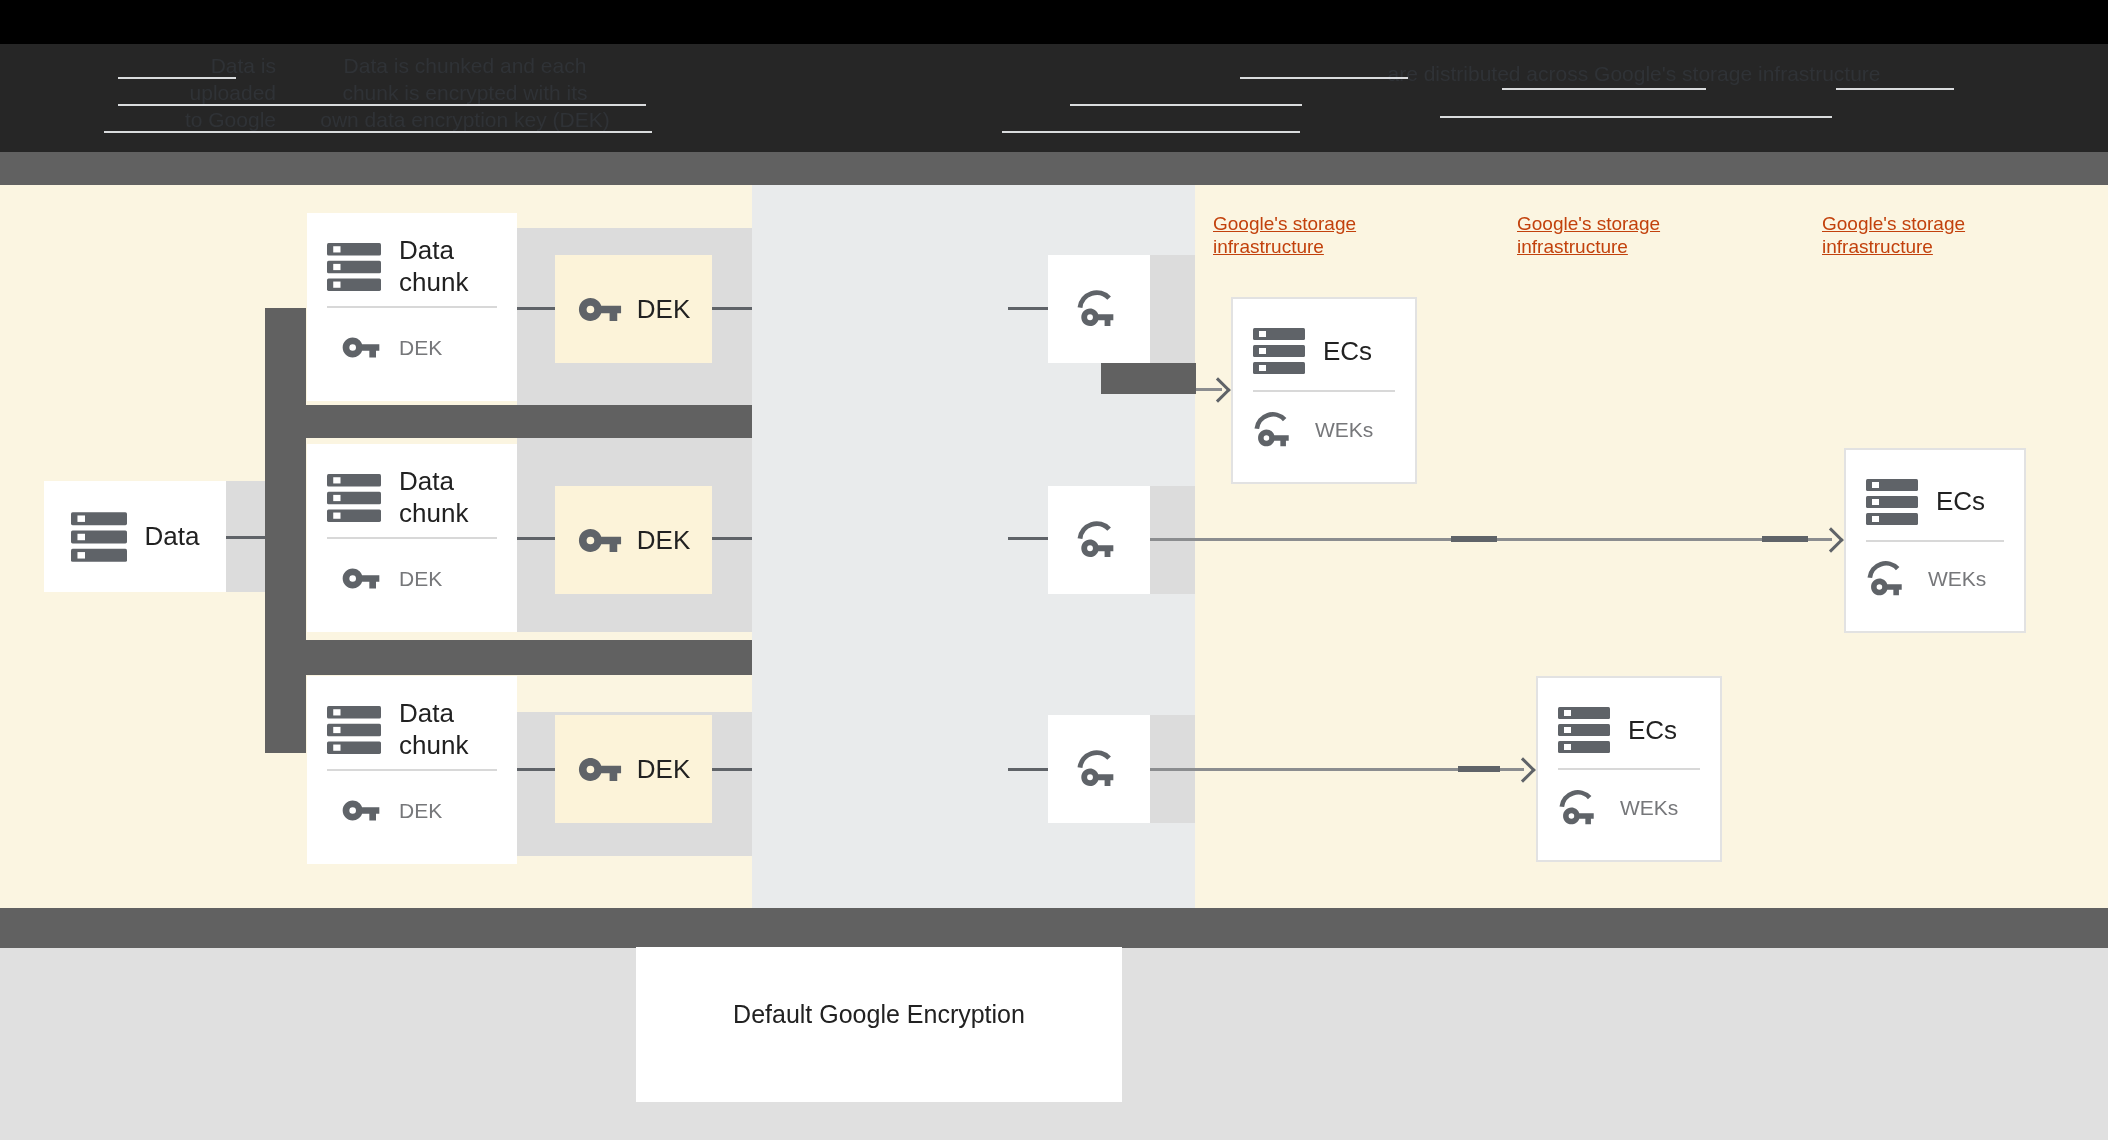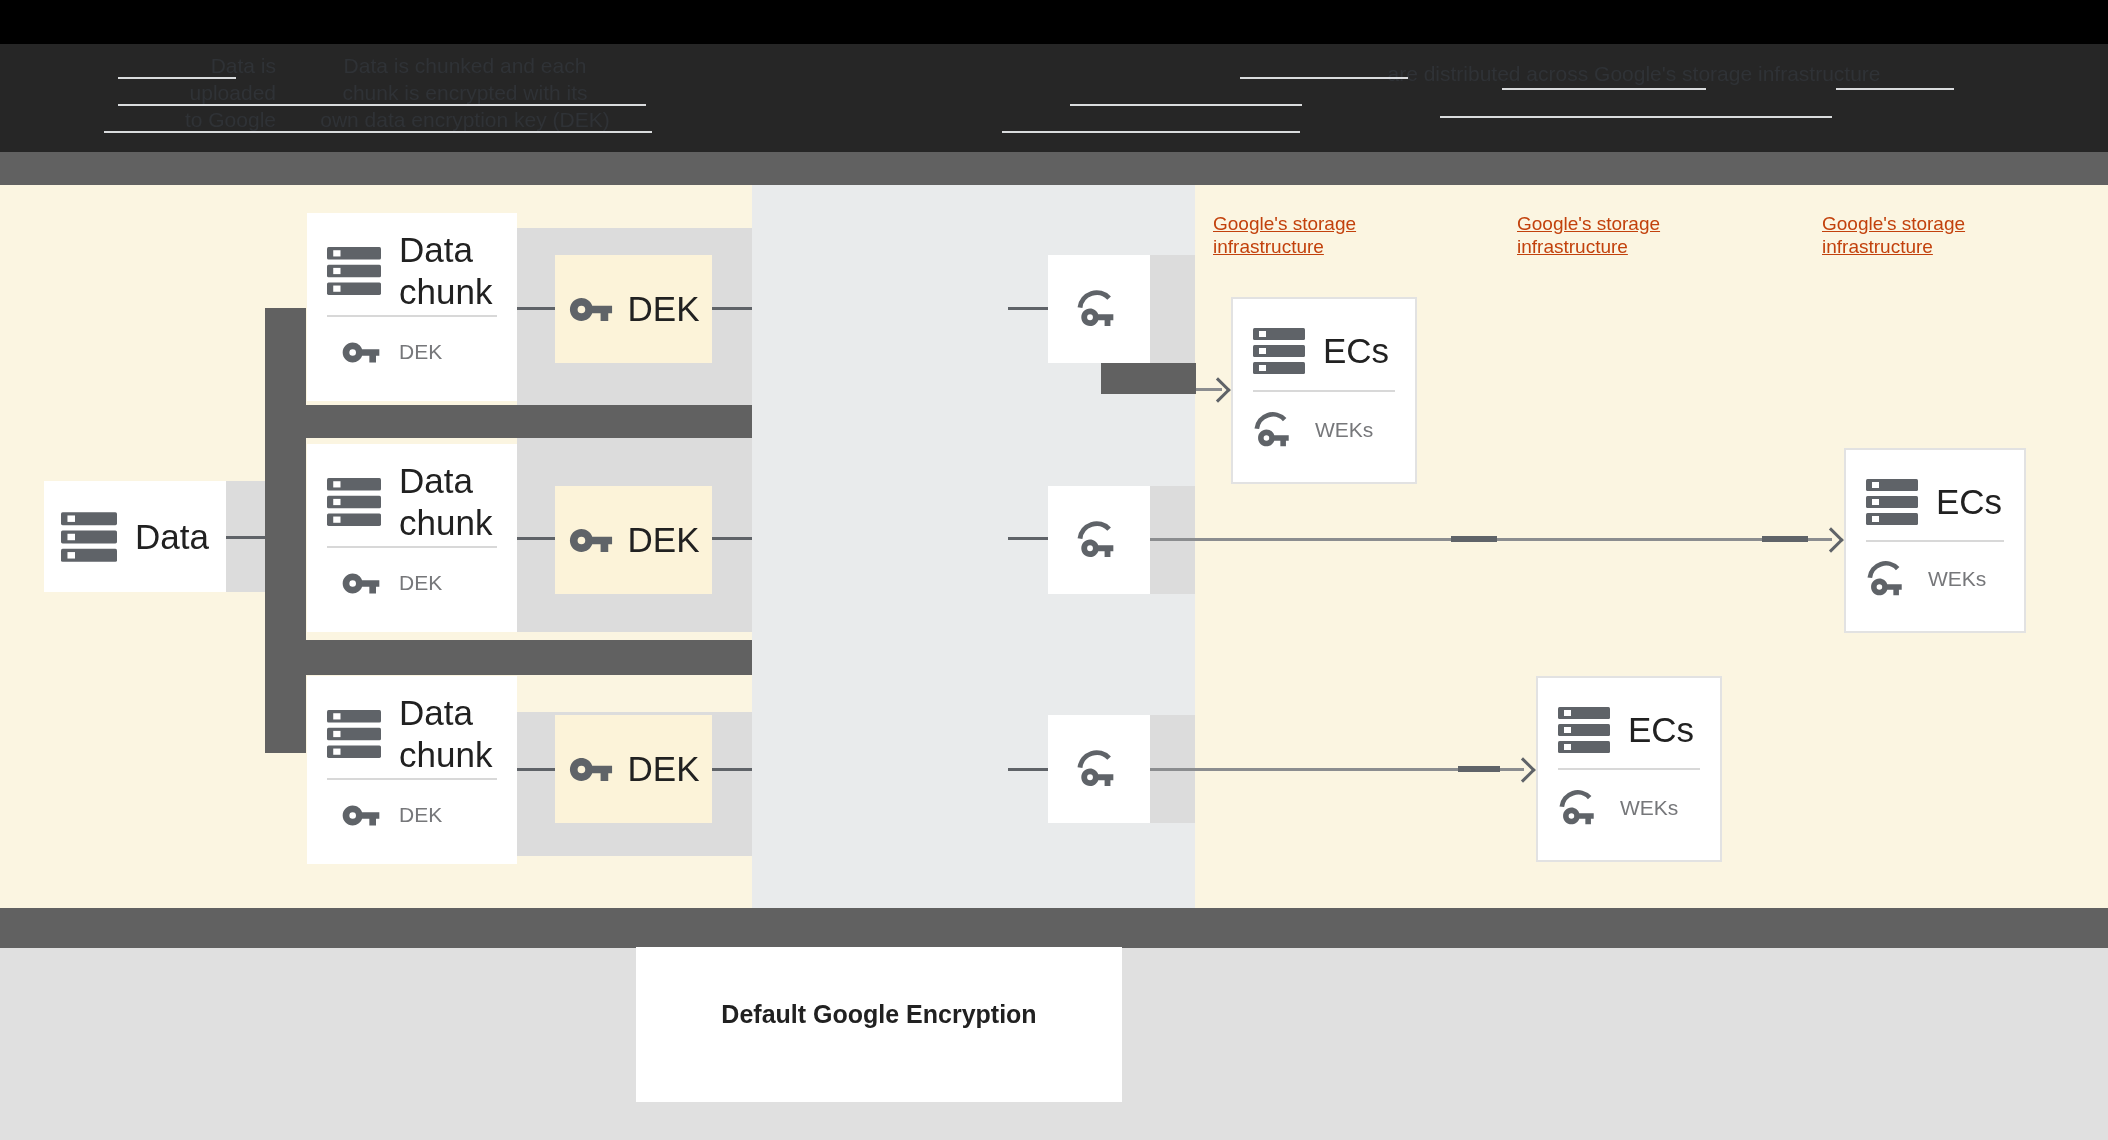--- a/index.html
+++ b/index.html
@@ -23,37 +23,37 @@
   .band-lt{background:#dcdcdc;}
   .bar-dark{background:#616161;}
   .stub{background:#5f6368;height:3px;}
   
   .card{background:#fff;box-sizing:border-box;}
   .card.bordered{border:2px solid #e2e2e2;}
   .cardcol{display:flex;flex-direction:column;height:100%;padding:16px 20px;box-sizing:border-box;}
   .crow{display:flex;align-items:center;gap:18px;flex:1;}
   .crow.indent{padding-left:14px;}
   .divider{border-top:2px solid #d8d8d8;width:100%;margin:2px 0;}
-  .lbl{font-size:35px;color:#212121;}
+  .lbl{font-size:26px;color:#212121;}
   .lbl.wrap{width:92px;line-height:1.2;}
   .sublbl{font-size:21px;color:#76777a;}
   .ic{color:#5f6368;flex:none;}
   .dek-box{background:#fcf3d9;display:flex;align-items:center;justify-content:center;gap:14px;}
   .kek-box{background:#e4f0ea;border:2px solid #d5e4da;box-sizing:border-box;display:flex;align-items:center;justify-content:center;gap:14px;}
   .keysq{background:#fff;display:flex;align-items:center;justify-content:center;}
   
   .thinline{background:#8b8d8f;height:3px;}
   .lineseg{background:#5f6368;height:6px;}
   .chev{width:15px;height:15px;border-top:3px solid #5f6368;border-right:3px solid #5f6368;transform:rotate(45deg);}
   
   .storage-lbl{width:230px;font-size:19px;line-height:23px;color:#c2410c;text-decoration:underline;}
   
   .footer-box{left:636px;top:947px;width:486px;height:155px;background:#fff;text-align:center;
     display:flex;flex-direction:column;justify-content:center;gap:6px;font-size:25px;line-height:30px;}
-  .footer-box .t{font-weight:bold;margin-bottom:22px;}
+  .footer-box .t{font-weight:normal;margin-bottom:22px;}
   .footer-box .b{font-weight:bold;}
   svg{display:block;}
 </style>
 </head>
 <body>
 
 <svg width="0" height="0" style="position:absolute">
   <defs>
     <symbol id="sym-storage" viewBox="0 0 52 46">
       <g fill="currentColor">

